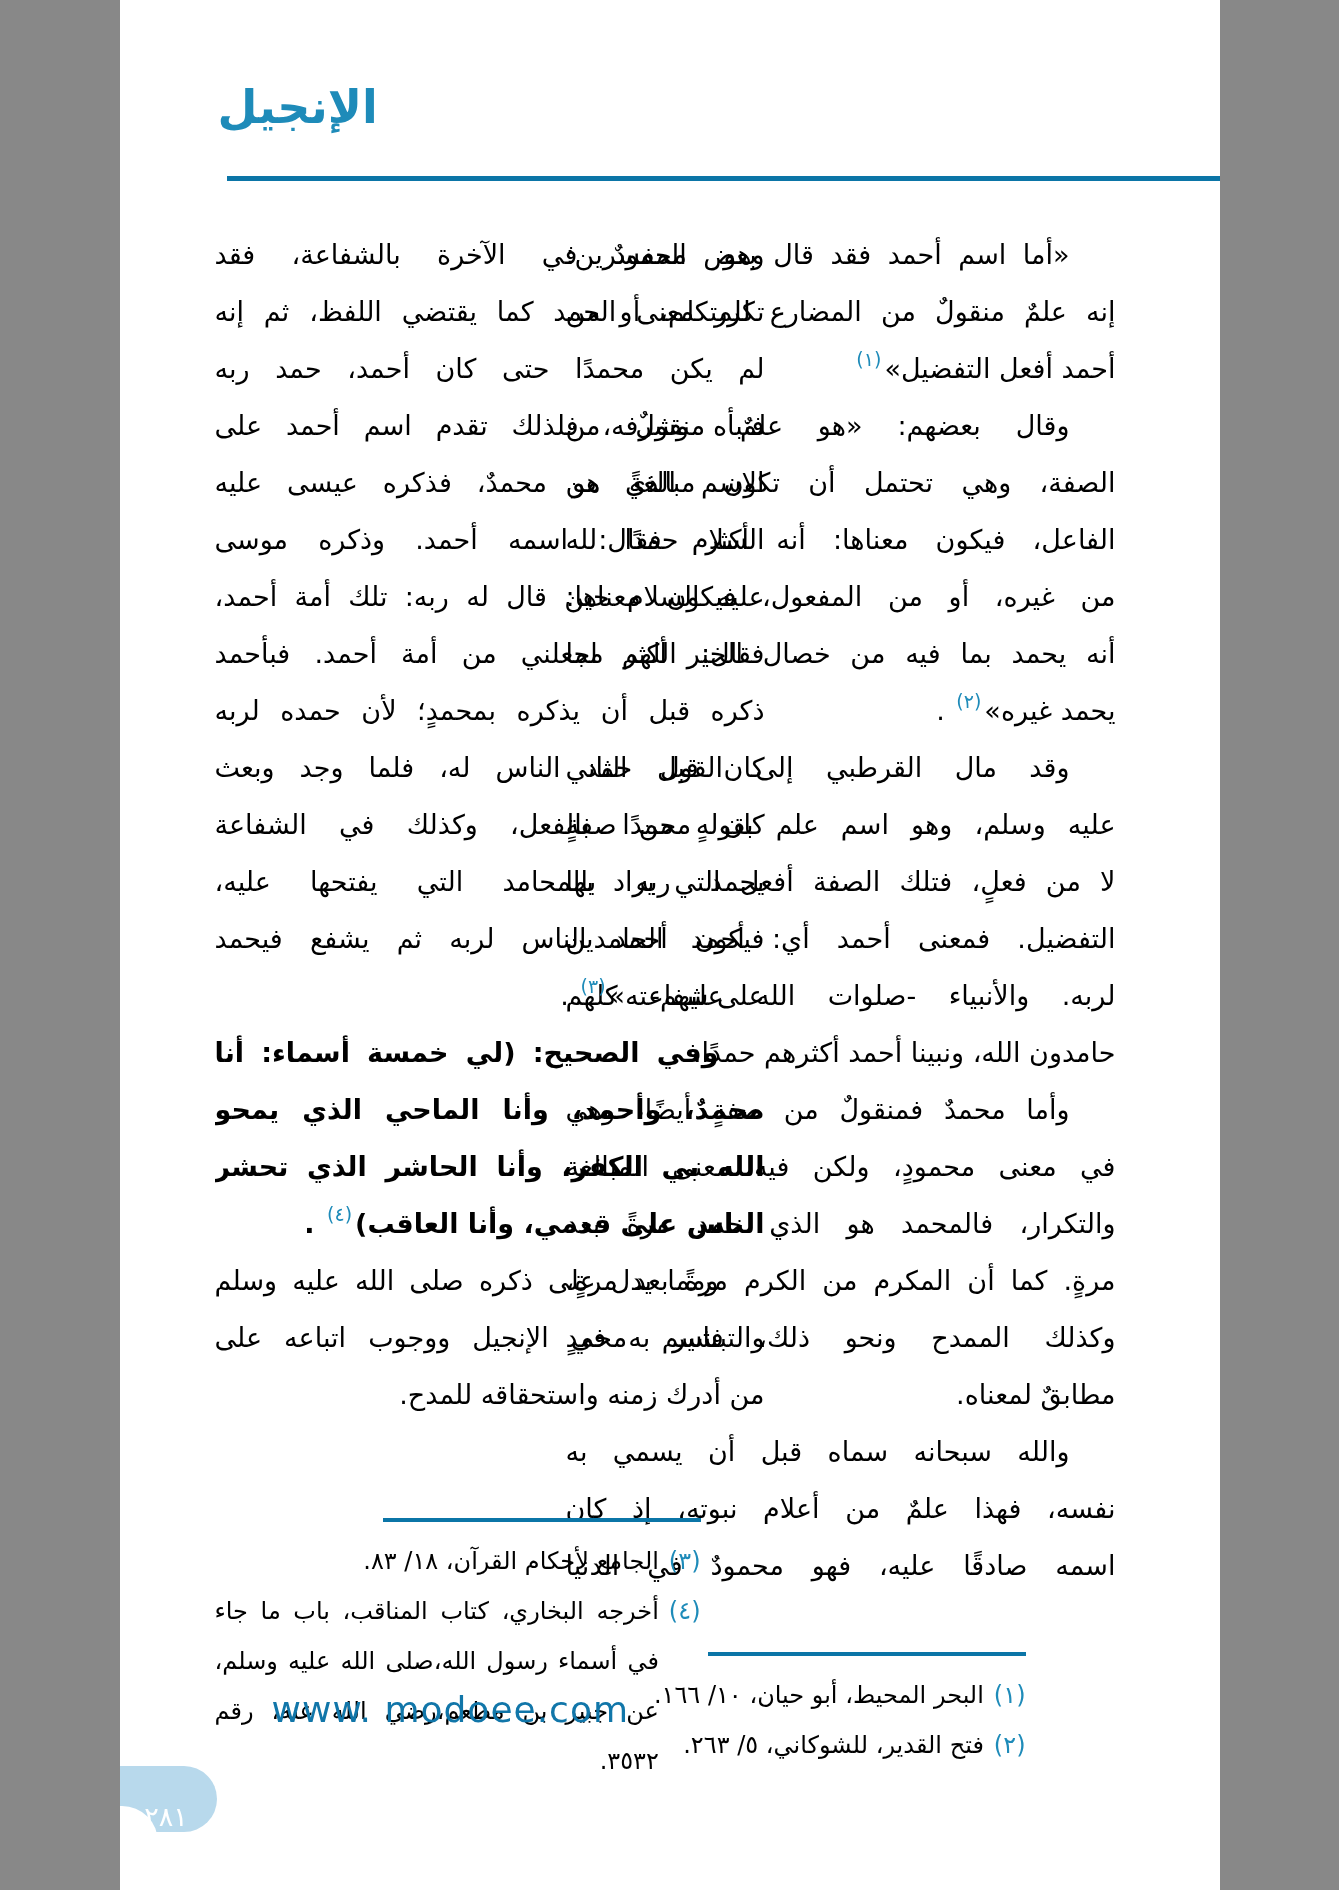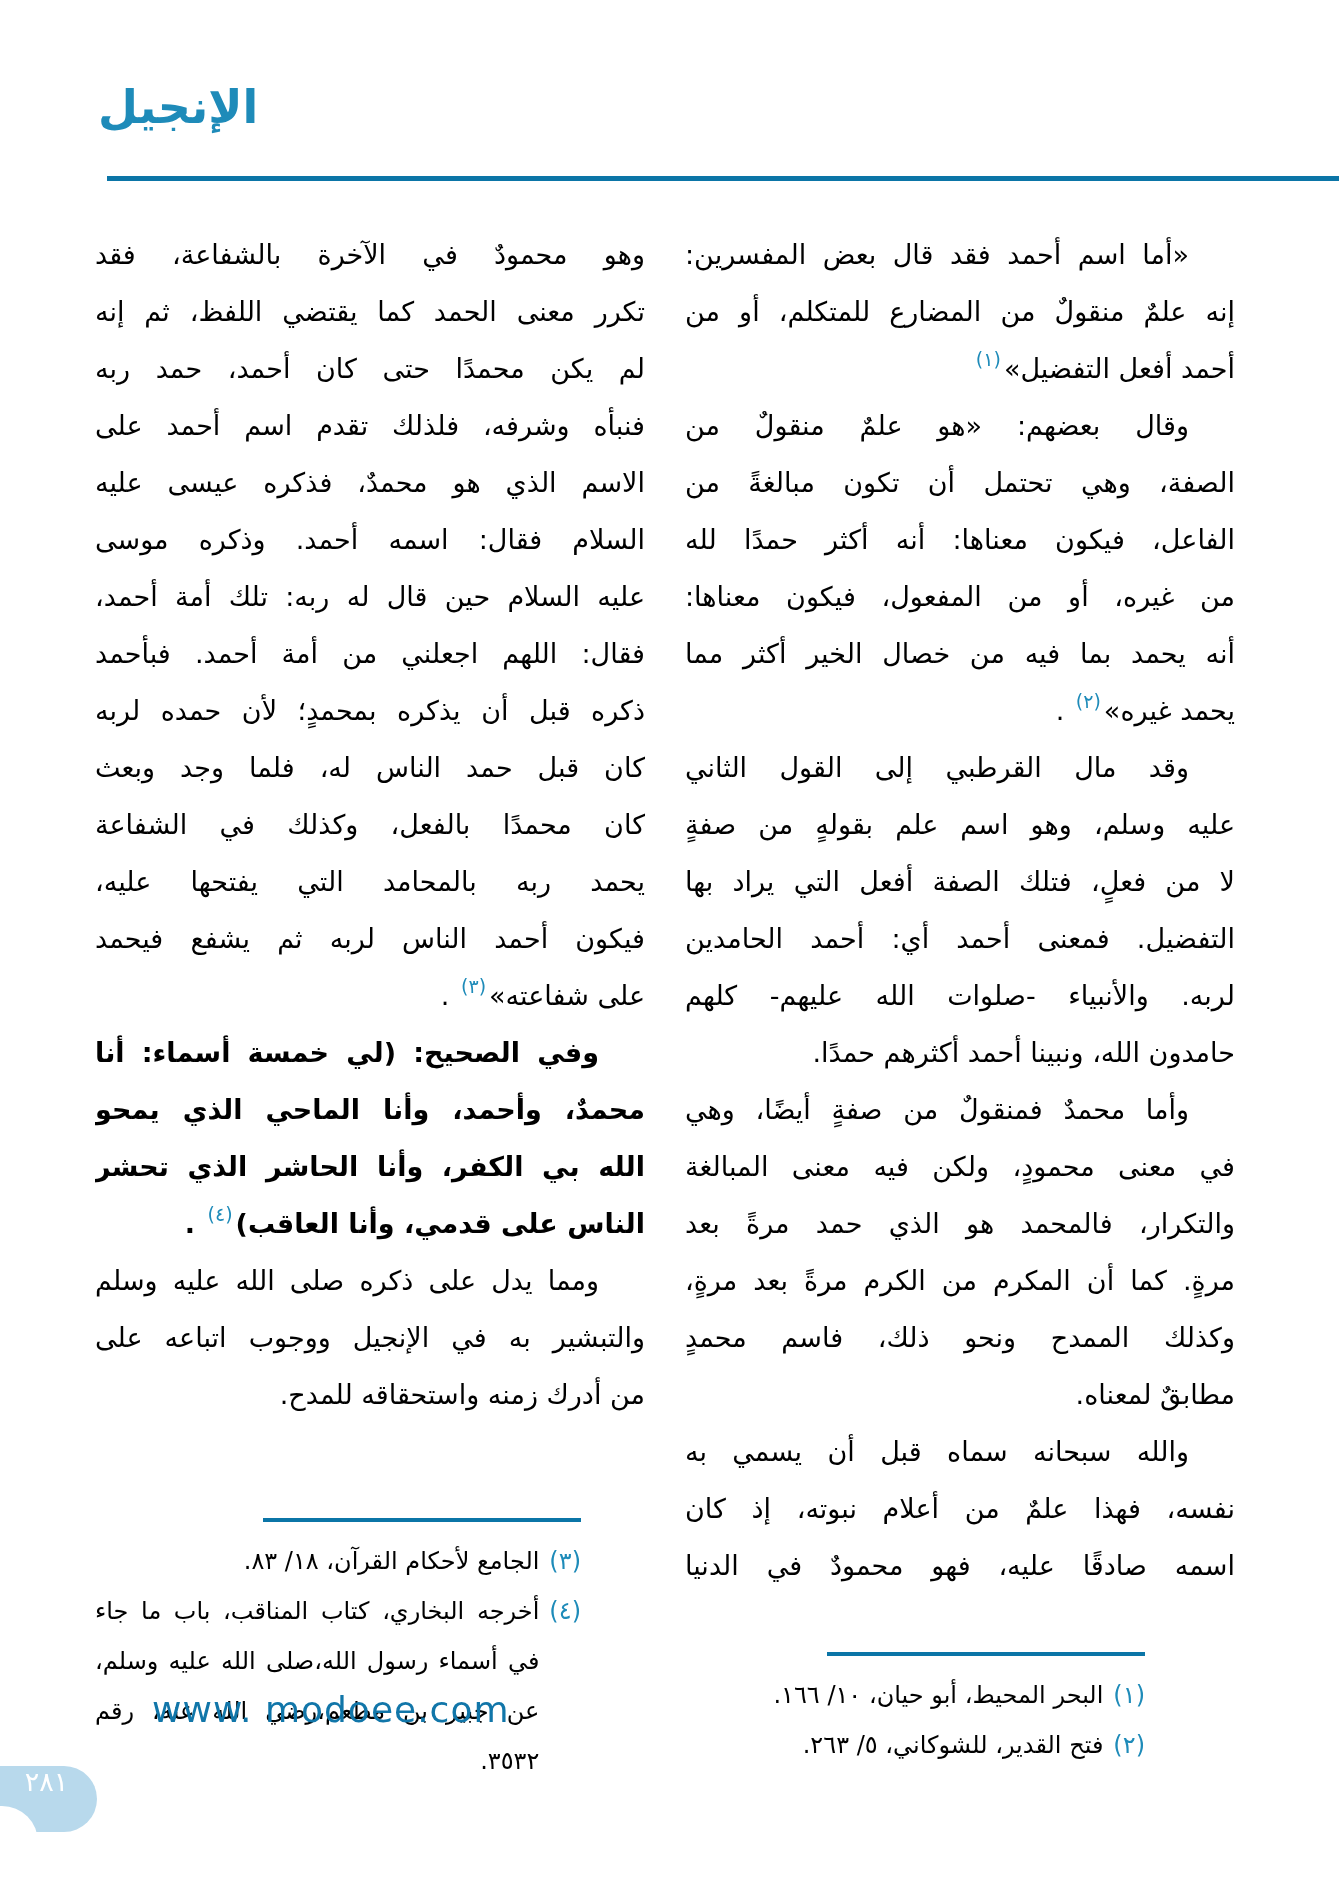--- a/index.html
+++ b/index.html
@@ -5,21 +5,21 @@
   :root{
     --accent:#1e8bb9;
     --rule:#0b75a7;
     --pill:#b8d9ec;
     --url:#1176a9;
     --ink:#000000;
   }
   *{box-sizing:border-box;}
   body{margin:0;background:#888;}
   .page{
-    position:relative;width:1339px;height:1890px;background:#ffffff;
+    position:relative;width:1100px;height:1890px;background:#ffffff;
     font-family:"DejaVu Sans",sans-serif;direction:rtl;color:var(--ink);
     margin:0 auto;overflow:hidden;
   }
   .title{
     position:absolute;left:98px;top:84px;font-size:46px;font-weight:bold;
     color:var(--accent);line-height:1;direction:rtl;
   }
   .rule{
     position:absolute;left:107px;right:0;top:176px;height:5px;background:var(--rule);
   }
@@ -44,21 +44,21 @@
   .fn-right{right:194px;width:356px;top:1652px;}
   .fnsep{height:4px;width:318px;background:var(--rule);margin-bottom:14px;}
   .fnrow{display:flex;gap:10px;line-height:50px;align-items:flex-start;}
   .fnnum{color:var(--accent);flex:0 0 auto;}
   .fntext{flex:1 1 auto;text-align:justify;}
   .fnrow.oneline .fntext{white-space:nowrap;text-align:right;}
   .pill{
     position:absolute;left:0;top:1766px;width:97px;height:66px;
     background:var(--pill);border-radius:0 34px 34px 0;
     color:#ffffff;font-size:27px;letter-spacing:8px;
-    display:flex;align-items:flex-start;justify-content:center;padding-right:4px;
+    display:flex;align-items:flex-end;justify-content:center;padding-right:4px;
   }
   .pill::after{
     content:'';position:absolute;width:72px;height:72px;border-radius:50%;
     background:#ffffff;left:-34px;bottom:-46px;
   }
   .url{
     position:absolute;left:152px;top:1688px;font-size:36px;line-height:1.2;
     color:var(--url);direction:ltr;letter-spacing:1px;
   }
 </style>

